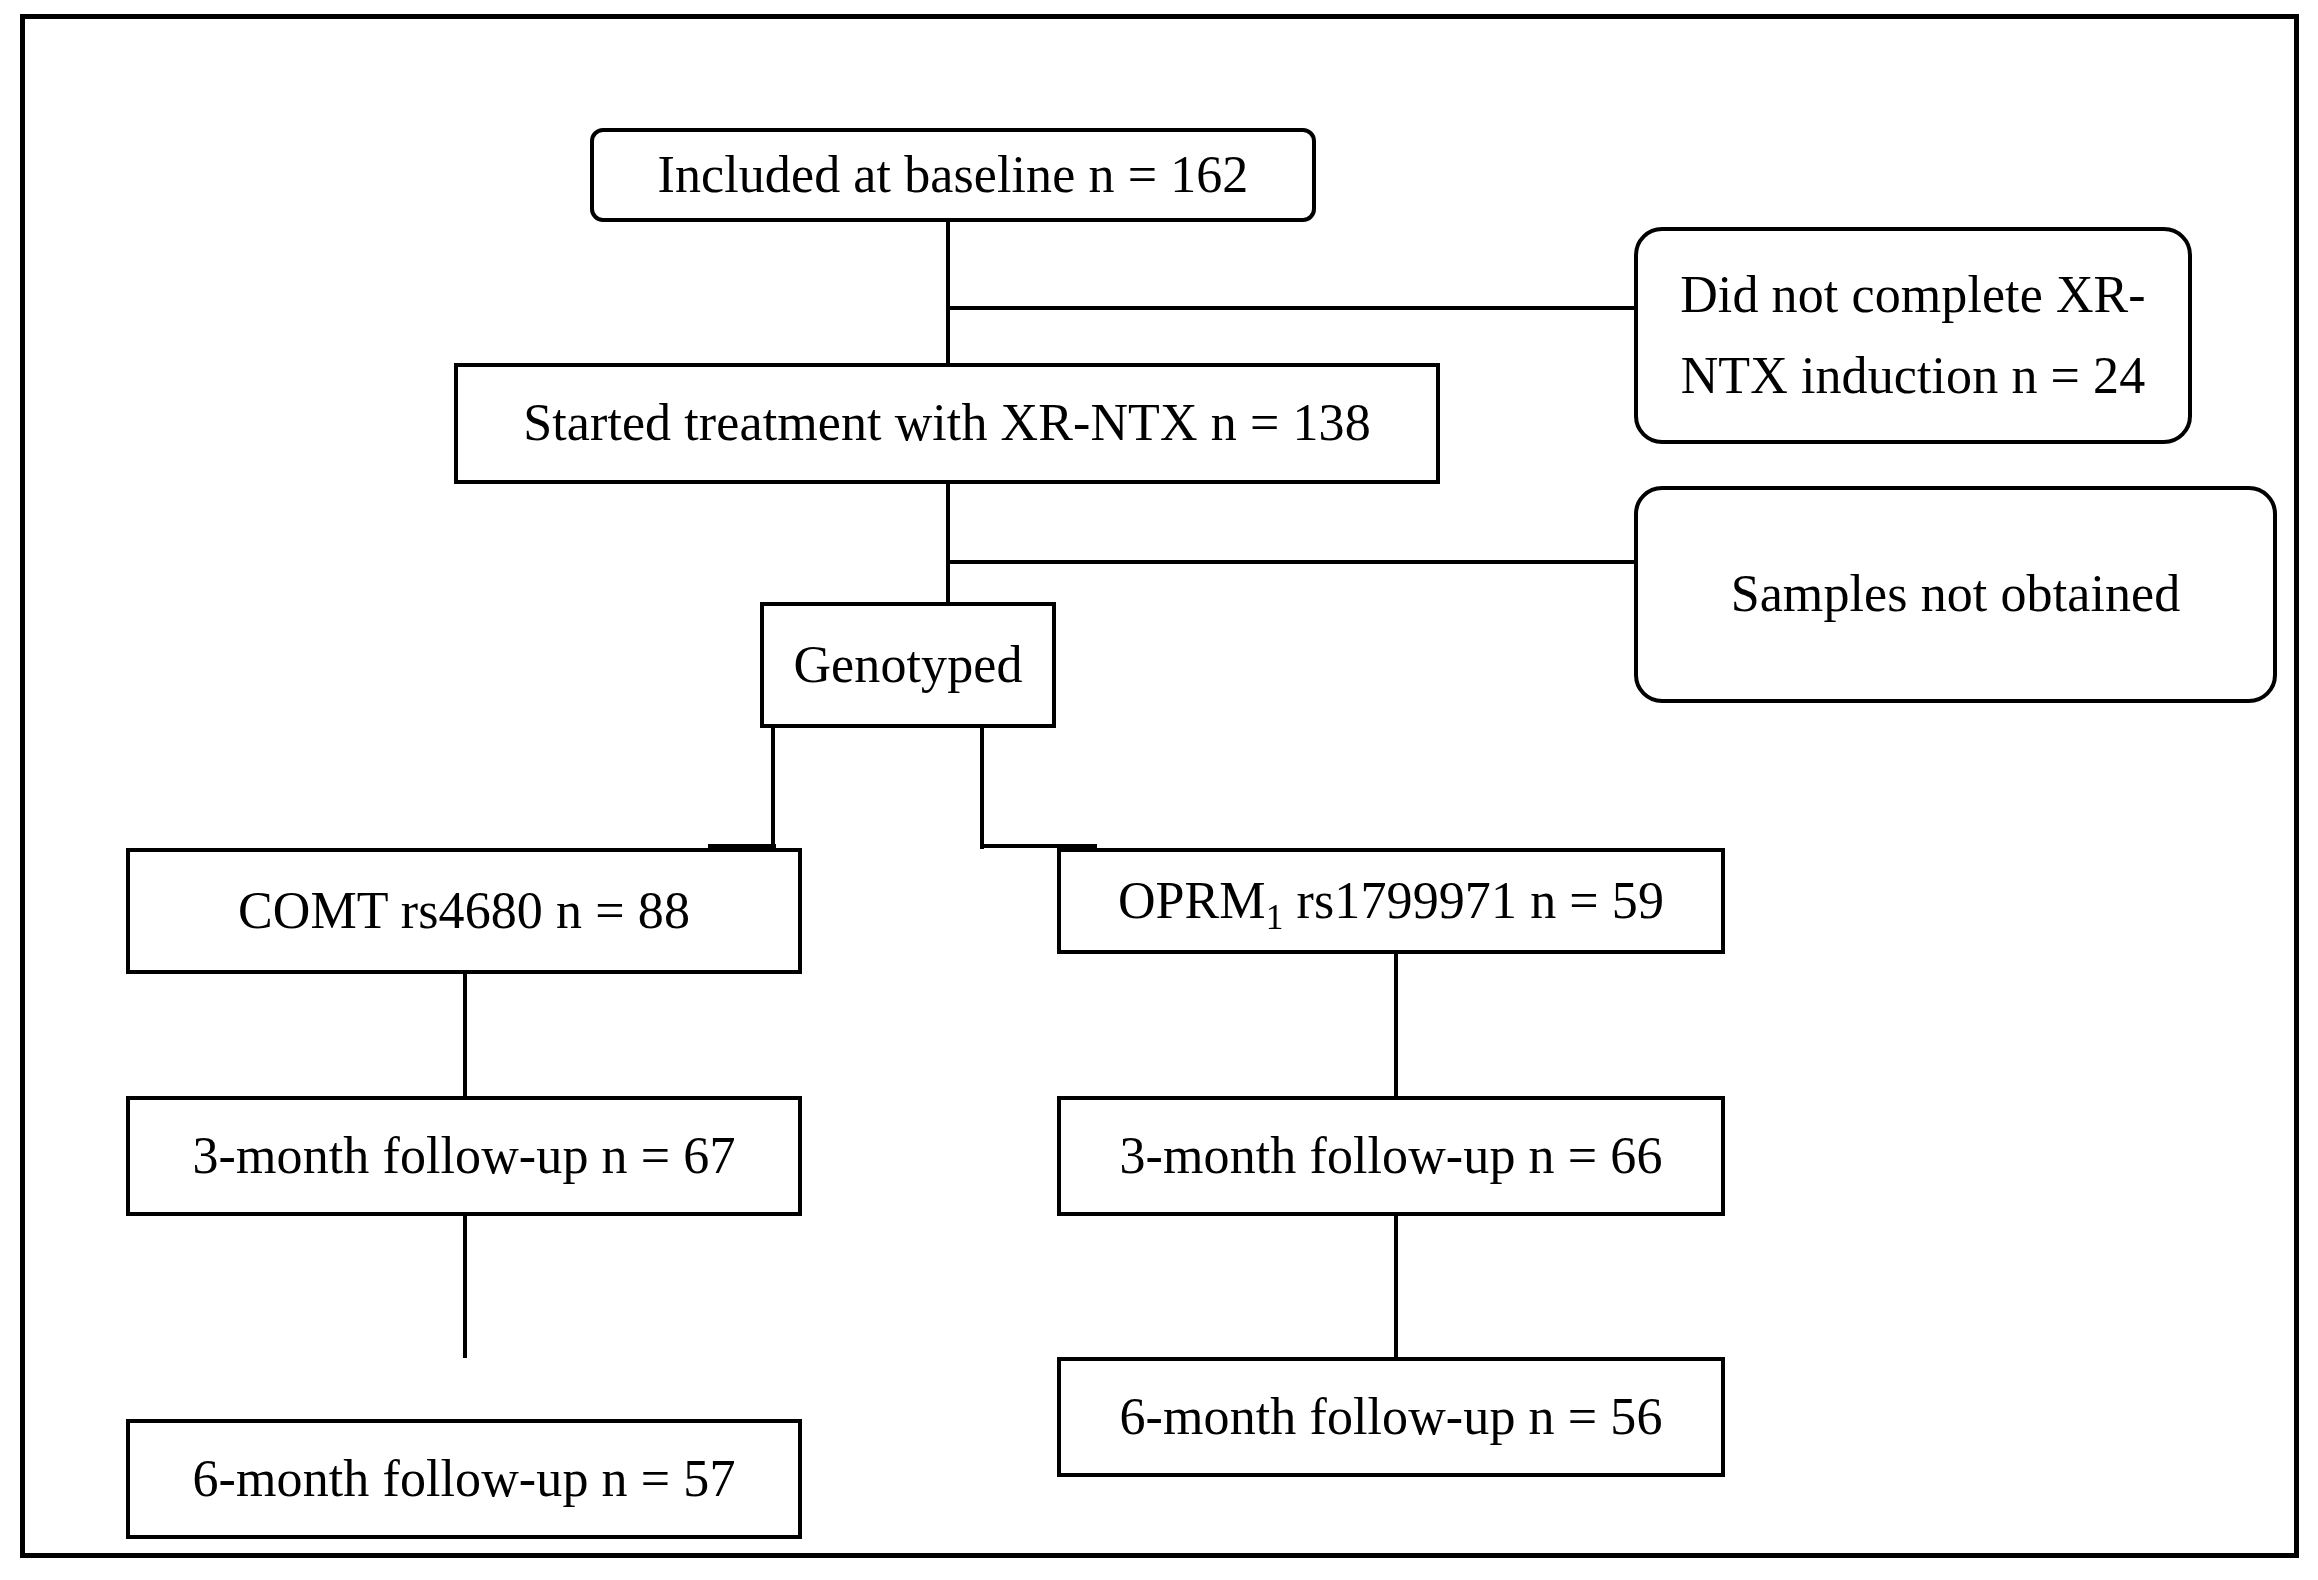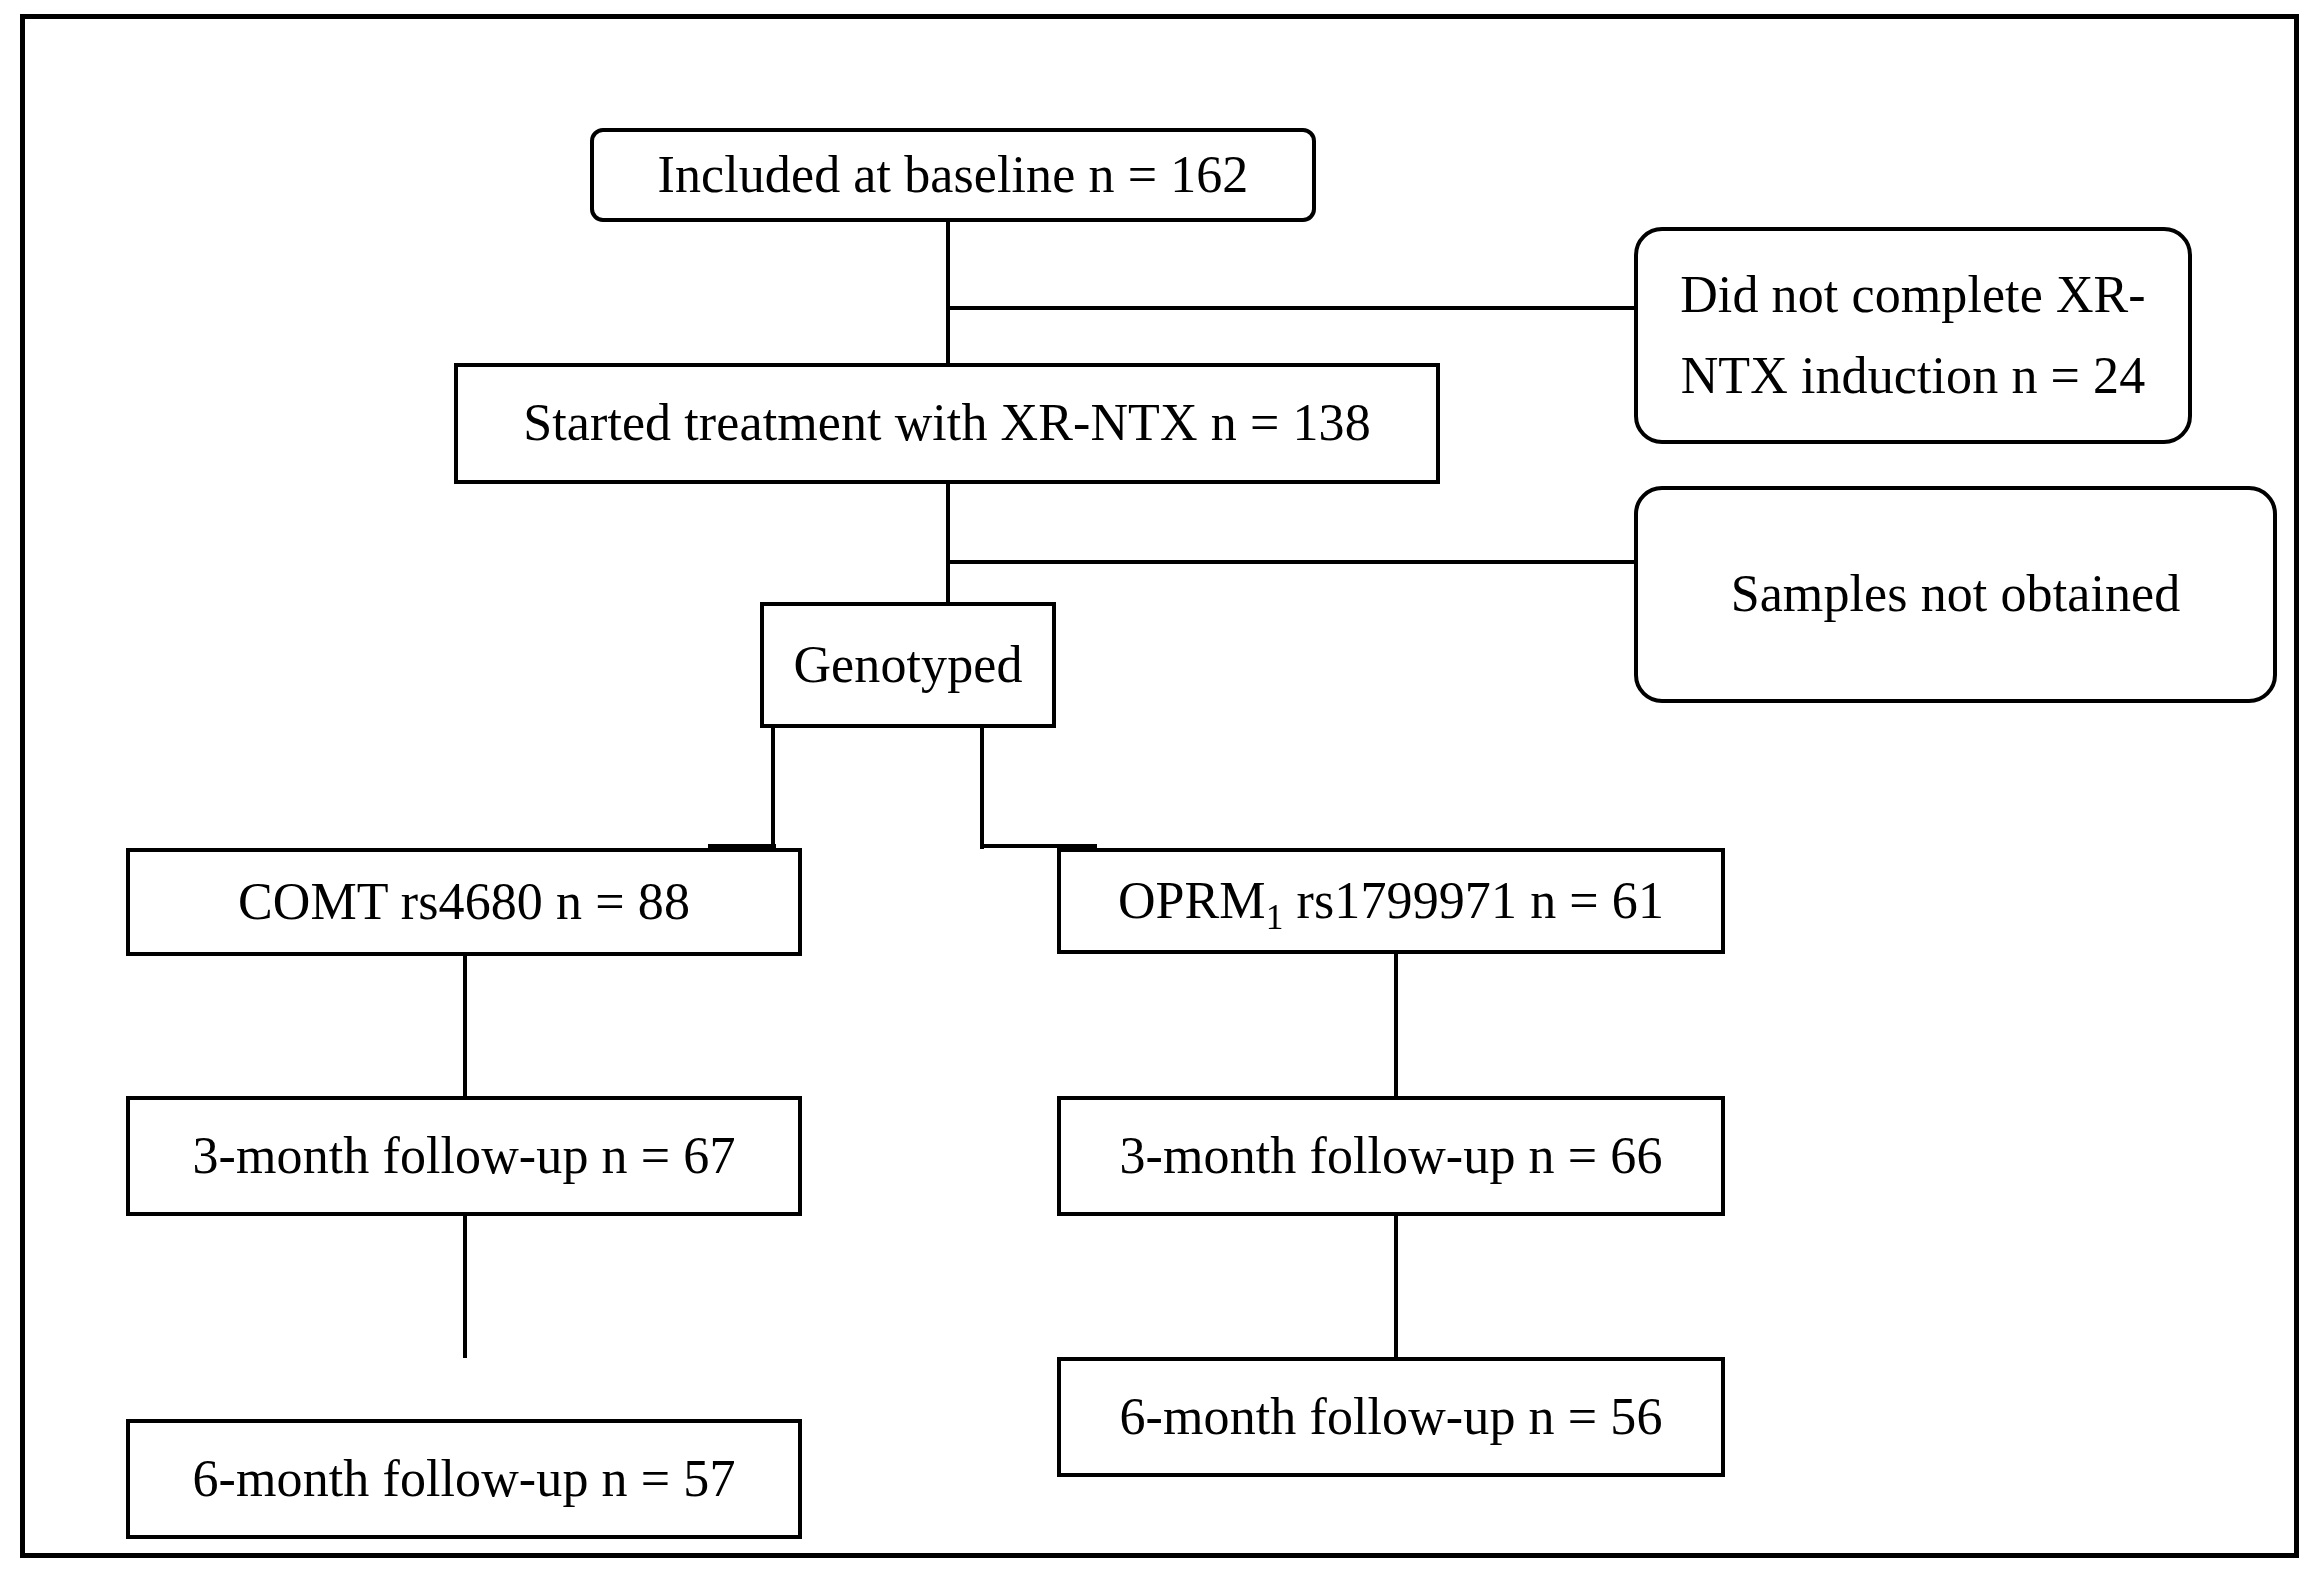--- a/index.html
+++ b/index.html
@@ -113,26 +113,26 @@
   </div>
 
   <div class="node rounded two-line" style="left:1634px; top:486px; width:643px; height:217px; flex-direction:column;">
     <span class="txt">Samples not obtained</span>
   </div>
 
   <div class="node" style="left:760px; top:602px; width:296px; height:126px;">
     <span class="txt">Genotyped</span>
   </div>
 
-  <div class="node" style="left:126px; top:848px; width:676px; height:108px;">
+  <div class="node" style="left:126px; top:848px; width:676px; height:126px;">
     <span class="txt">COMT rs4680 n = 88</span>
   </div>
 
   <div class="node" style="left:1057px; top:848px; width:668px; height:106px;">
-    <span class="txt"><span>OPRM</span><span class="sub">1</span><span> rs1799971 n = 61</span></span>
+    <span class="txt"><span>OPRM</span><span class="sub">1</span><span> rs1799971 n = 59</span></span>
   </div>
 
   <div class="node" style="left:126px; top:1096px; width:676px; height:120px;">
     <span class="txt">3-month follow-up n = 67</span>
   </div>
 
   <div class="node" style="left:1057px; top:1096px; width:668px; height:120px;">
     <span class="txt">3-month follow-up n = 66</span>
   </div>
 

